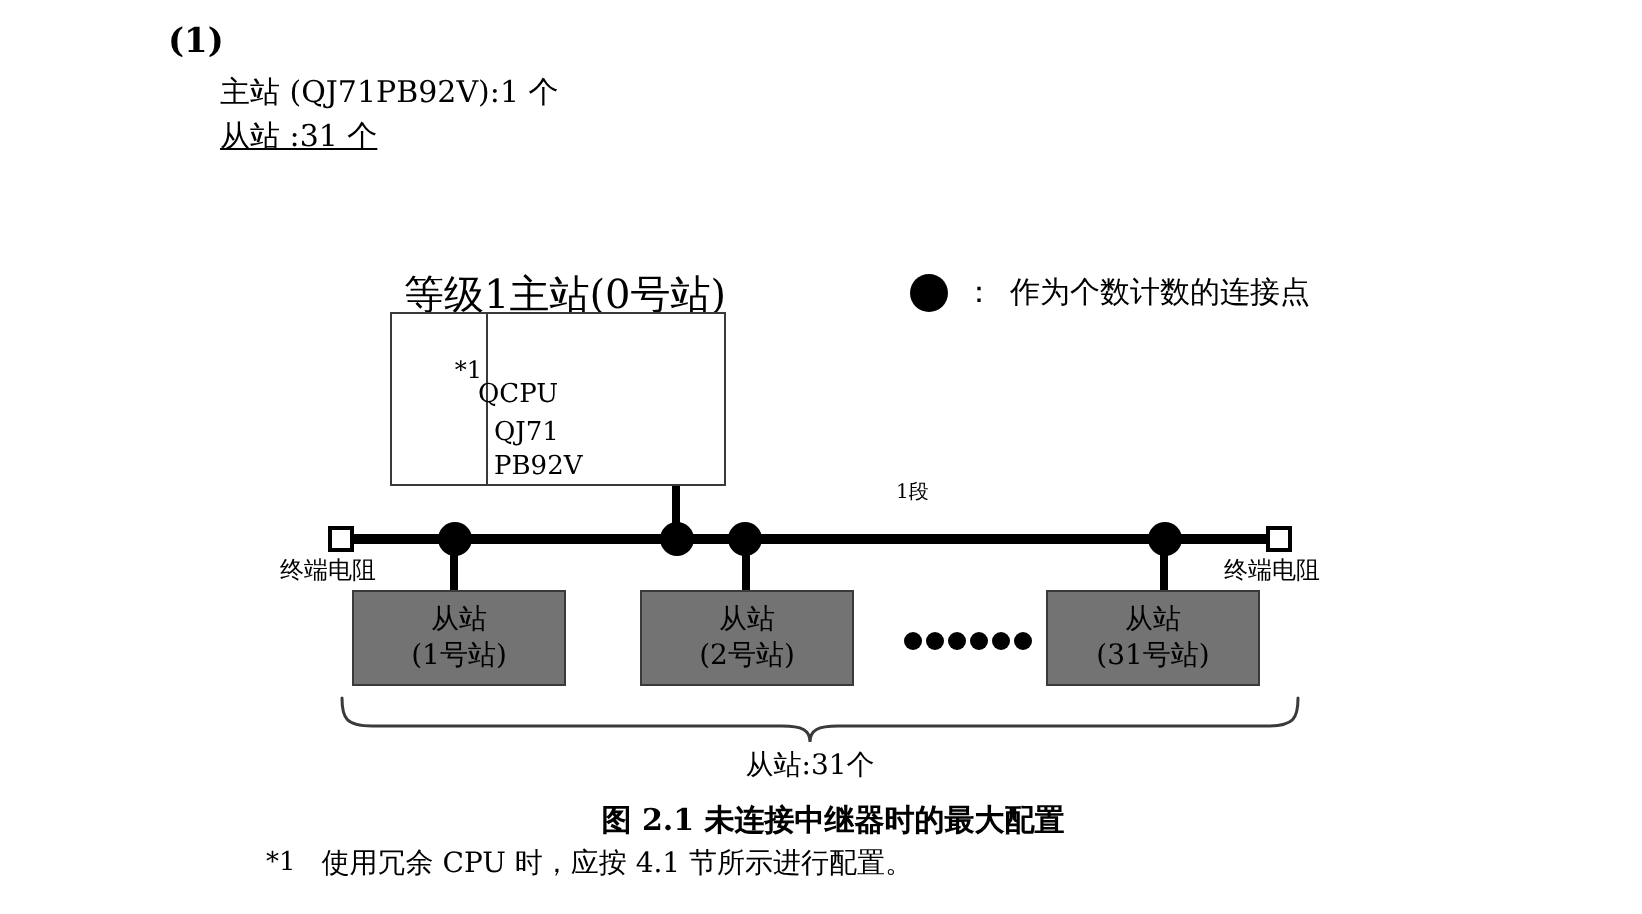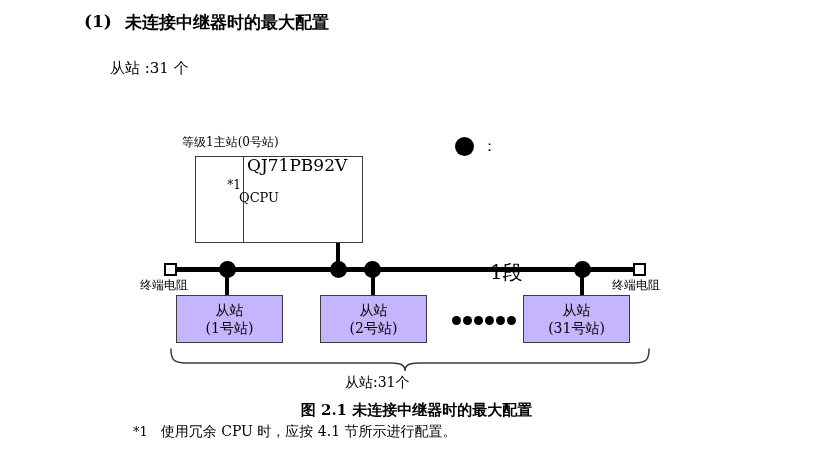--- a/index.html
+++ b/index.html
@@ -7,100 +7,101 @@
     position:relative; width:821px; height:457px; background:#ffffff;
     color:#000000; font-family:"DejaVu Serif","Liberation Serif",serif;
     overflow:hidden;
   }
   .abs { position:absolute; }
 
   
   .title { left:84px; top:11px; display:flex; gap:13px; font-size:17px; font-weight:bold; white-space:nowrap; }
   .cfg-line { font-size:15px; white-space:nowrap; }
   #line-master { left:110px; top:37px; }
-  #line-slave  { left:110px; top:59px; }
+  #line-slave  { left:110px; top:59px;text-decoration:underline; }
 
   
-  .master-label { left:182px; top:134px; font-size:12px; white-space:nowrap; }
+  .master-label { left:202px; top:134px; font-size:20px; white-space:nowrap; }
   .master-box {
     left:195px; top:156px; width:168px; height:87px; box-sizing:border-box;
     border:1px solid #3a3a3a; display:flex; background:#fff;
   }
   .cell { box-sizing:border-box; display:flex; align-items:center; justify-content:center; font-size:14px; }
   .cell-power { width:70px; border-right:1px solid #3a3a3a; }
   .cell-cpu   { width:48px; border-right:1px solid #3a3a3a; position:relative; }
   .cpu-note   { position:absolute; top:21px; right:2px; font-size:12px; }
   .cpu-label  { position:absolute; left:3px; top:33px; font-size:13px;margin-left:40px; }
-  .cell-pb    { width:48px; flex-direction:row; align-items:flex-start; justify-content:flex-start;
-                padding-left:3px; font-size:17px; line-height:17px; }
+  .cell-pb    { width:48px; flex-direction:column; align-items:flex-start; justify-content:flex-end;
+                padding-left:3px; font-size:13px; line-height:17px; }
 
   
   .legend { left:455px; top:137px; display:flex; align-items:center; gap:8px; font-size:15px; white-space:nowrap; }
   .legend-dot { width:19px; height:19px; border-radius:50%; background:#000; flex:0 0 auto; }
 
   
-  .seg-label { left:448px; top:259px; font-size:20px;margin-left:42px; }
+  .seg-label { left:448px; top:239px; font-size:10px; }
   .bus { left:177px; top:267px; width:458px; height:5px; background:#000; }
   .term-sq { width:13px; height:13px; box-sizing:border-box; border:2px solid #000; background:#fff; }
   #term-left  { left:164px; top:263px; }
   #term-right { left:633px; top:263px; }
   .term-label { font-size:12px; white-space:nowrap; }
   #term-label-left  { left:140px; top:277px; }
   #term-label-right { left:612px; top:277px; }
   .bus-dot { width:17px; height:17px; border-radius:50%; background:#000; top:261px; }
   #dot-1 { left:219px; } #dot-2 { left:330px; } #dot-3 { left:364px; } #dot-4 { left:574px; }
   .vline { width:4px; background:#000; }
   #vline-master { left:336px; top:243px; height:27px; }
   #vline-s1 { left:225px; top:270px; height:25px; }
   #vline-s2 { left:371px; top:270px; height:25px; }
   #vline-s3 { left:580px; top:270px; height:25px; }
 
   
   .slave-box {
     top:295px; width:107px; height:48px; box-sizing:border-box; border:1px solid #3a3a3a;
-    background:#c4b5fd; display:flex; flex-direction:column; align-items:center; justify-content:center;
+    background:#737373; display:flex; flex-direction:column; align-items:center; justify-content:center;
     font-size:14px; line-height:18px; white-space:nowrap;
   }
   #slave-1 { left:176px; } #slave-2 { left:320px; } #slave-3 { left:523px; }
   .ellipsis { left:452px; top:316px; display:flex; gap:2px; align-items:center; }
   .edot { width:9px; height:9px; border-radius:50%; background:#000; }
 
   
   .brace-svg { left:170px; top:346px; }
-  .brace-label { left:345px; top:374px; width:120px; font-size:14px; white-space:nowrap; }
+  .brace-label { left:345px; top:374px; width:120px; text-align:center; font-size:14px; white-space:nowrap; }
   .caption { left:0; right:0; top:401px; text-align:center; font-weight:bold; font-size:15px; padding-left:12px; white-space:nowrap; }
   .footnote { left:133px; top:423px; display:flex; gap:13px; font-size:14px; white-space:nowrap; }
   .fn-marker { font-size:13px; padding-top:1px; }
 </style>
 </head>
 <body>
 
 <div id="page">
 
   <div class="abs title">
     <span>(1)</span>
-    <span>未连接中继器时的最大配置</span>
   </div>
+  <div class="abs cfg-line" id="line-master">主站 (QJ71PB92V):1 个</div>
   <div class="abs cfg-line" id="line-slave">从站 :31 个</div>
 
   <div class="abs master-label">等级1主站(0号站)</div>
   <div class="abs master-box">
     <div class="cell cell-cpu">
       <span class="cpu-note">*1</span>
       <span class="cpu-label">QCPU</span>
     </div>
     <div class="cell cell-pb">
       <span>QJ71</span>
       <span>PB92V</span>
     </div>
   </div>
 
   <div class="abs legend">
     <span class="legend-dot"></span>
     <span>：</span>
+    <span>作为个数计数的连接点</span>
   </div>
 
   <div class="abs seg-label">1段</div>
   <div class="abs bus"></div>
   <div class="abs term-sq" id="term-left"></div>
   <div class="abs term-sq" id="term-right"></div>
   <div class="abs term-label" id="term-label-left">终端电阻</div>
   <div class="abs term-label" id="term-label-right">终端电阻</div>
 
   <div class="abs bus-dot" id="dot-1"></div>

